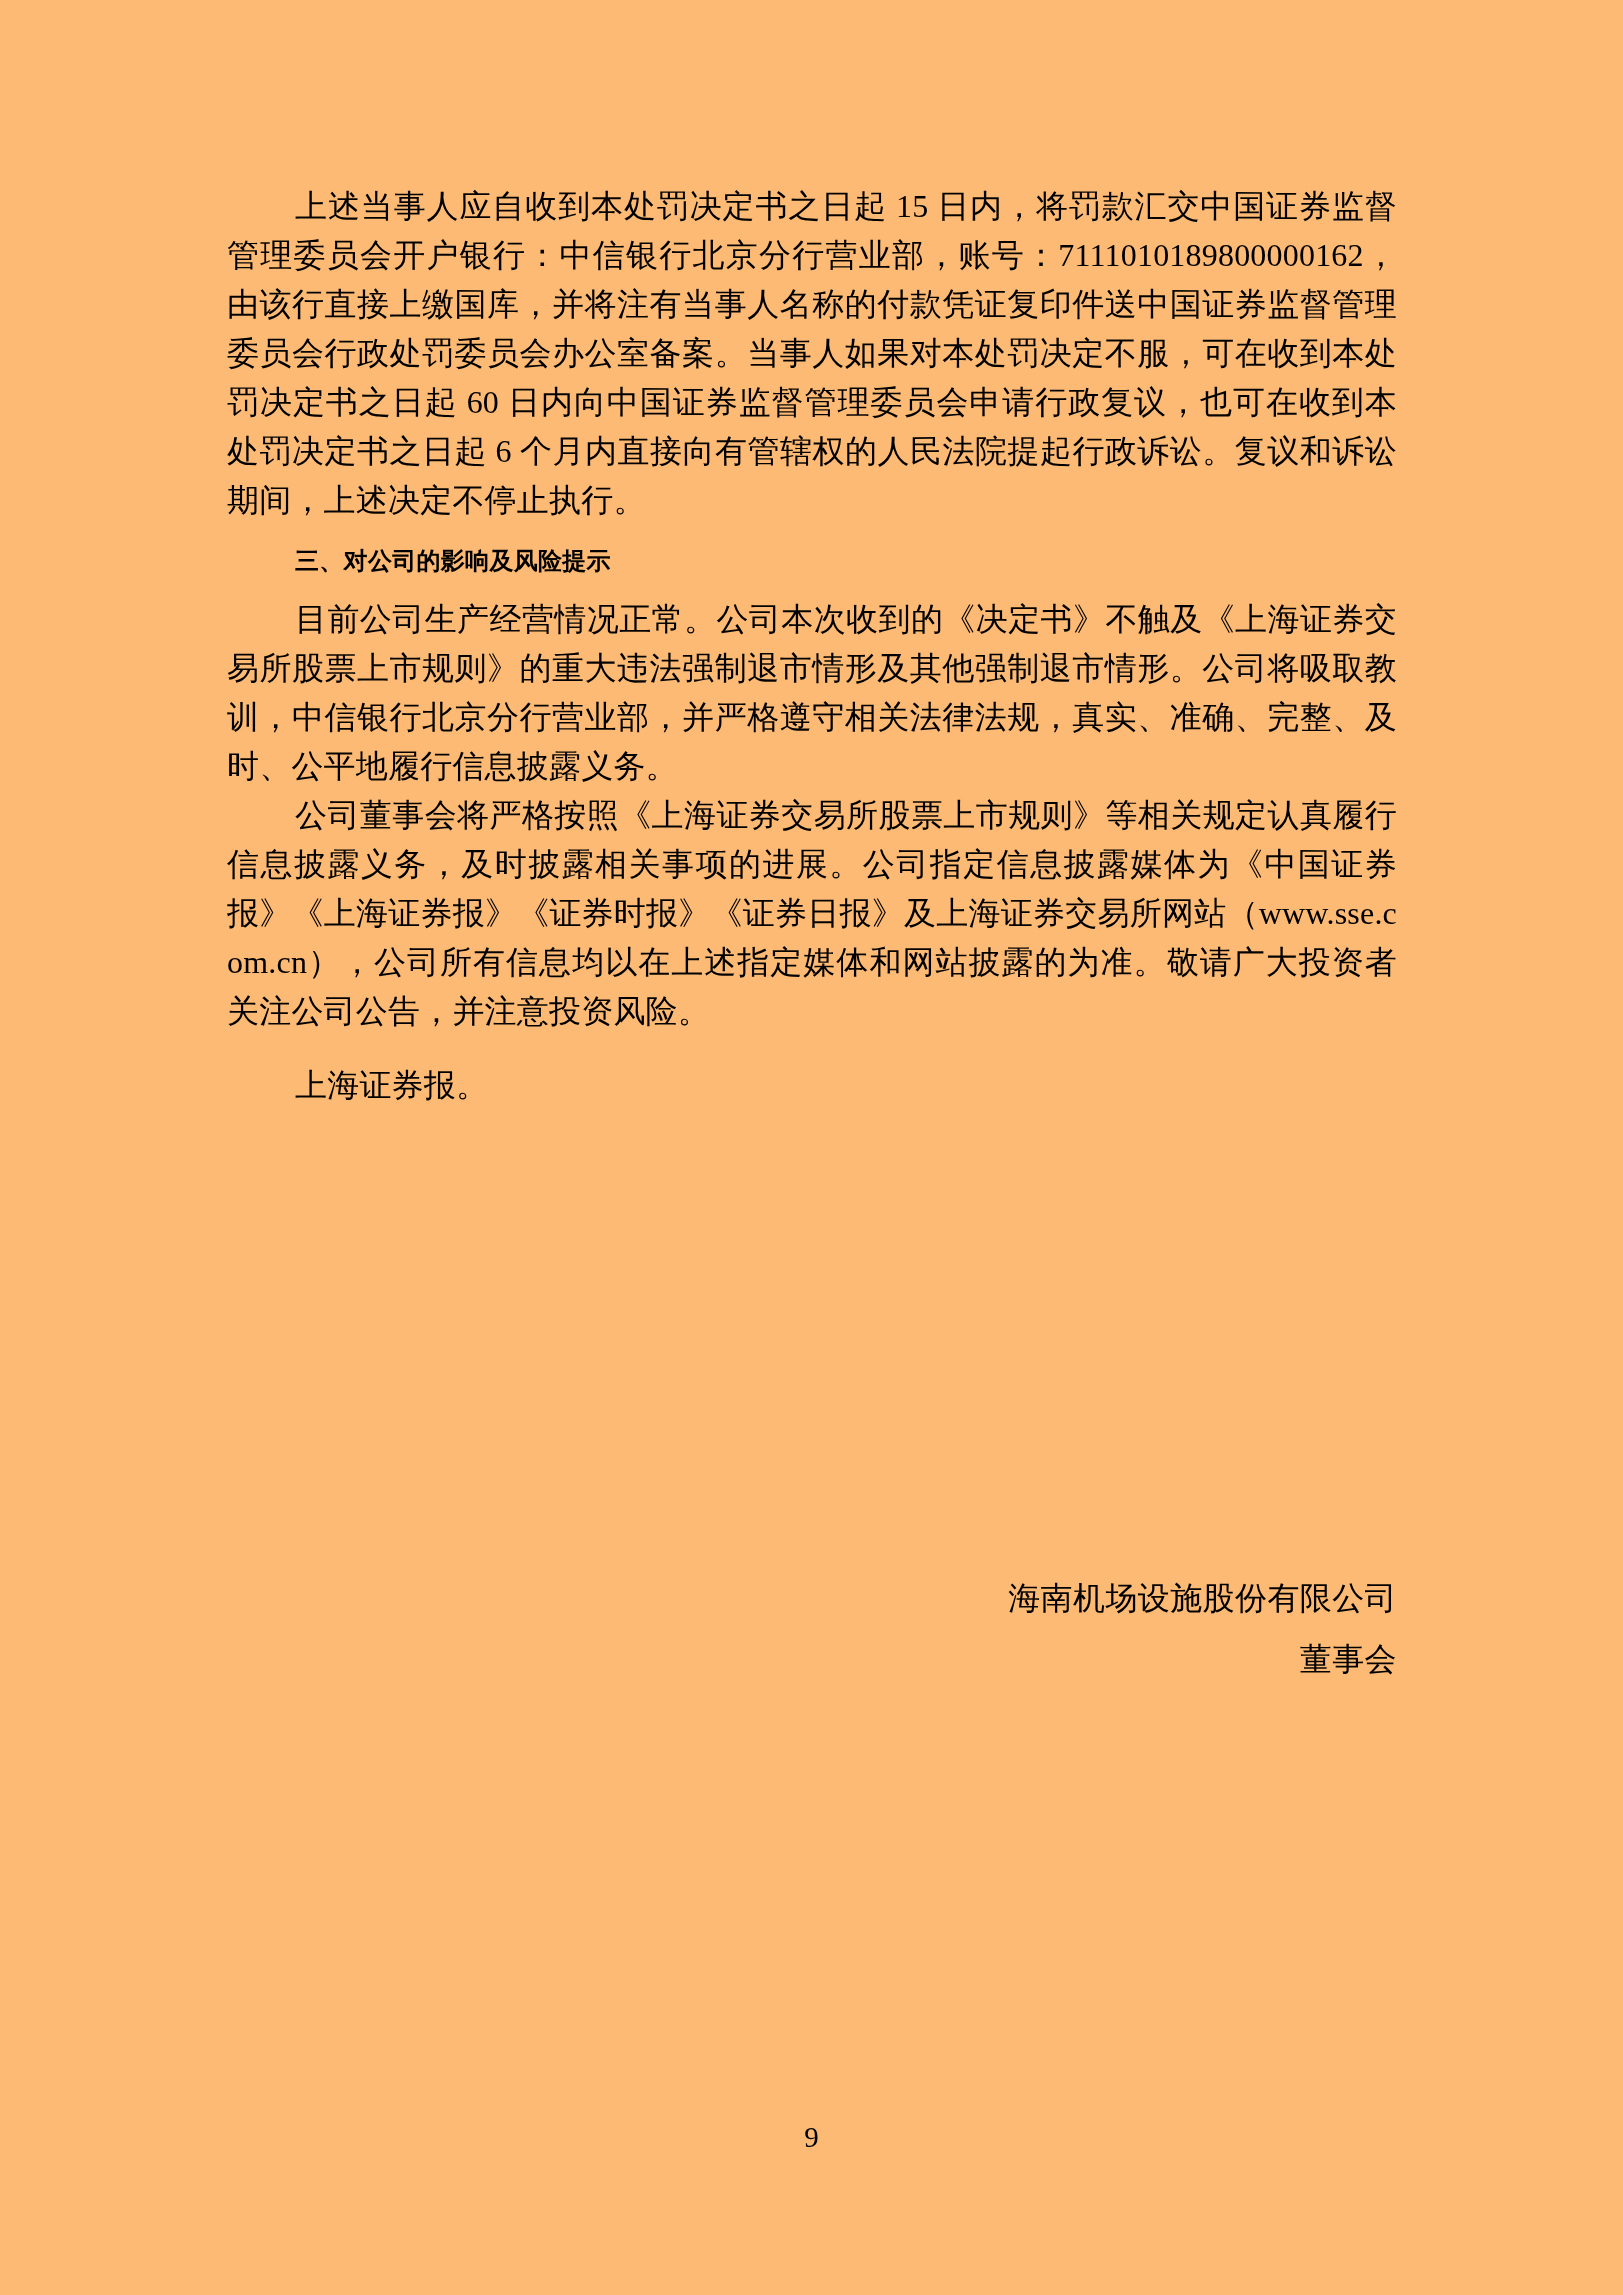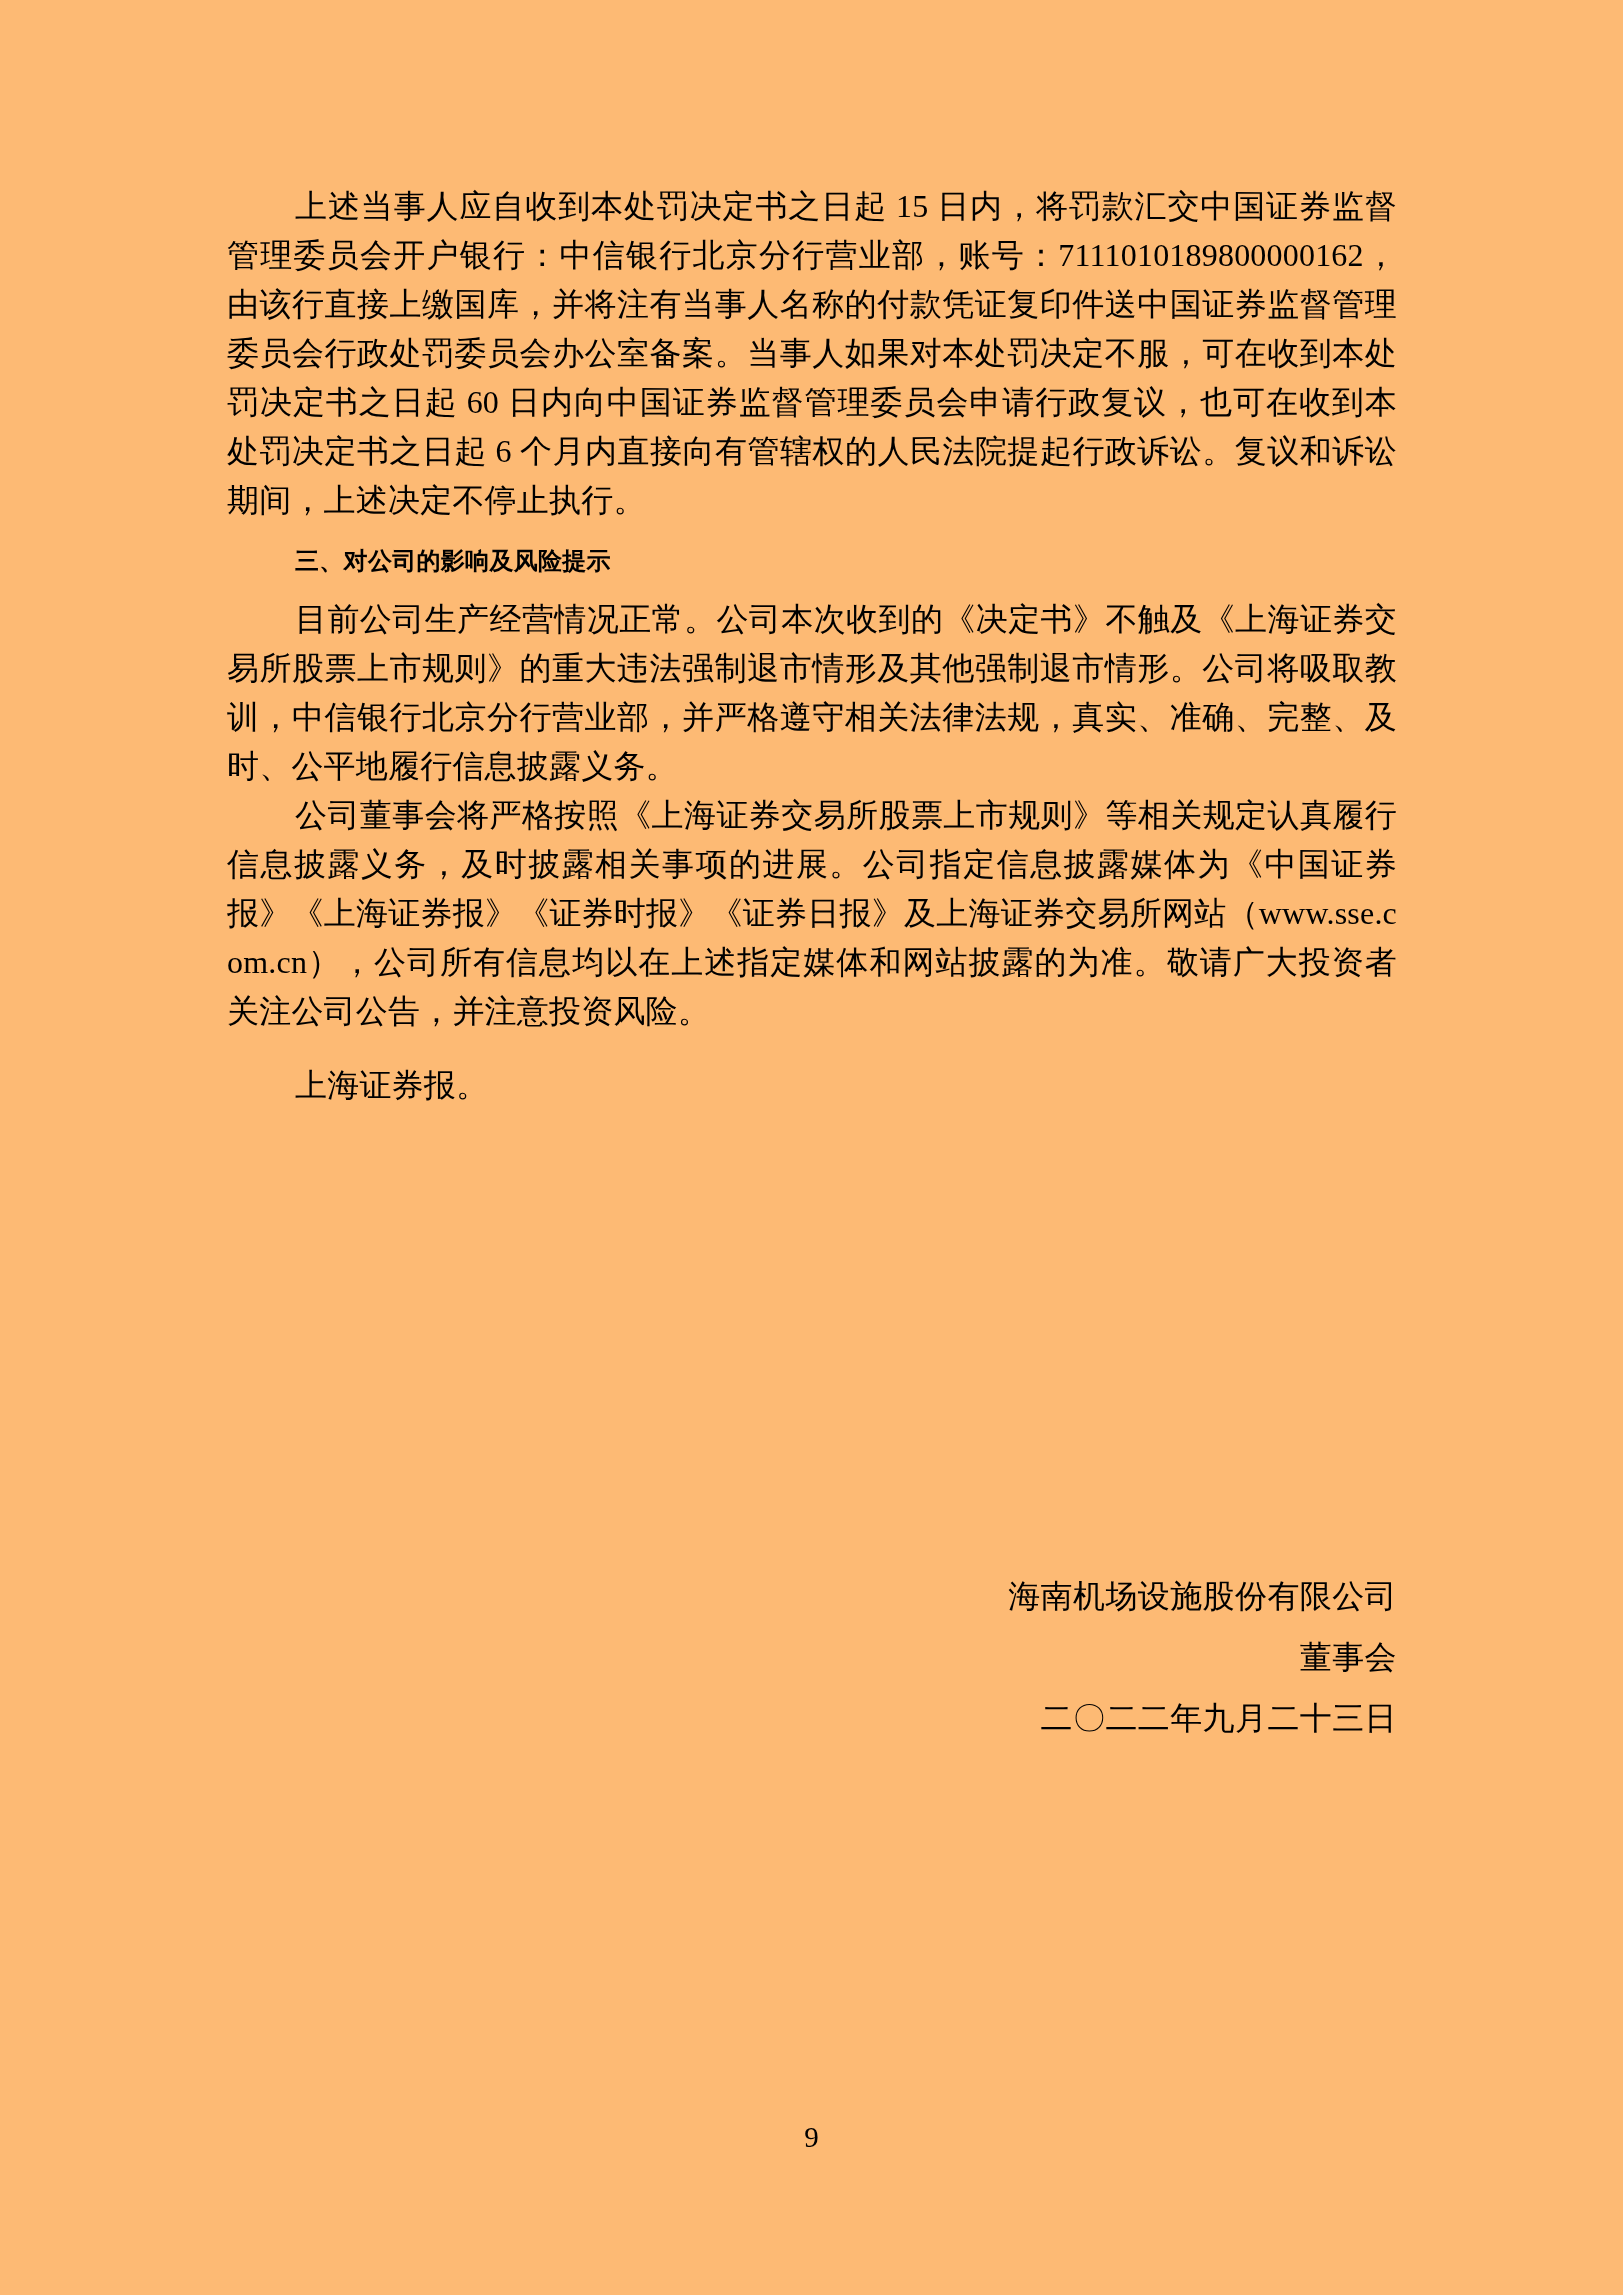--- a/index.html
+++ b/index.html
@@ -62,21 +62,20 @@
     width: 1170px;
     font-size: 32px;
     line-height: 61px;
     text-align: right;
     padding-right: 1.7px;
   }
 
   .sig-line {
     display: block;
     letter-spacing: 0.4px;
-    font-family: Liberation Mono, monospace;
   }
 
   .sig-company { padding-right: 0px; }
   .sig-board   { padding-right: 0px; }
   .sig-date    { padding-right: 0px; }
 
   .page-number {
     position: absolute;
     left: 0;
     top: 2120px;
@@ -102,19 +101,18 @@
 
     <p class="para">公司董事会将严格按照《上海证券交易所股票上市规则》等相关规定认真履行信息披露义务，及时披露相关事项的进展。公司指定信息披露媒体为《中国证券报》《上海证券报》《证券时报》《证券日报》及上海证券交易所网站（www.sse.com.cn），公司所有信息均以在上述指定媒体和网站披露的为准。敬请广大投资者关注公司公告，并注意投资风险。</p>
 
     <p class="para closing">上海证券报。</p>
 
   </div>
 
   <div class="signature">
     <span class="sig-line sig-company">海南机场设施股份有限公司</span>
     <span class="sig-line sig-board">董事会</span>
-    <span class="sig-line sig-date">二〇二二年九月二十三日</span>
   </div>
 
   <div class="page-number">9</div>
 
 </div>
 
 
 </body></html>

